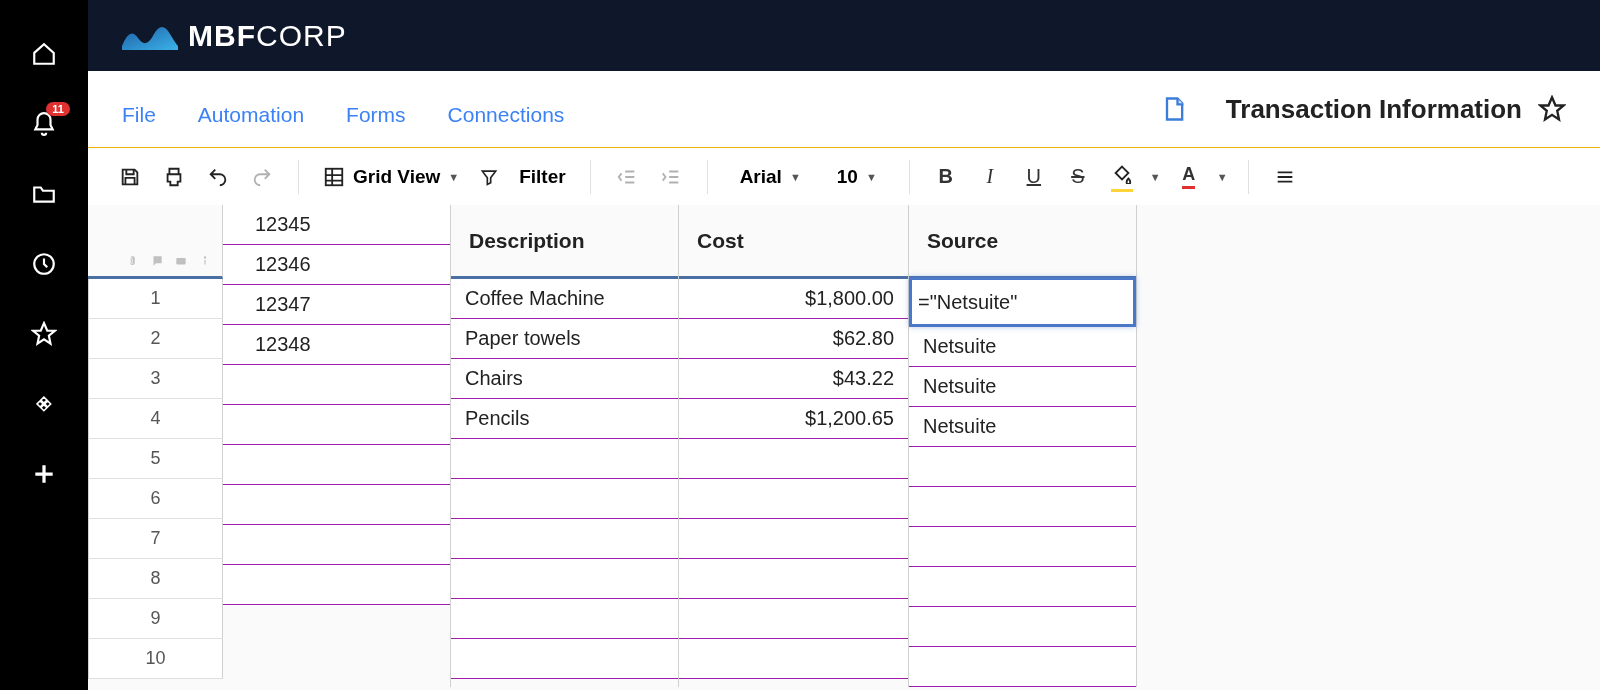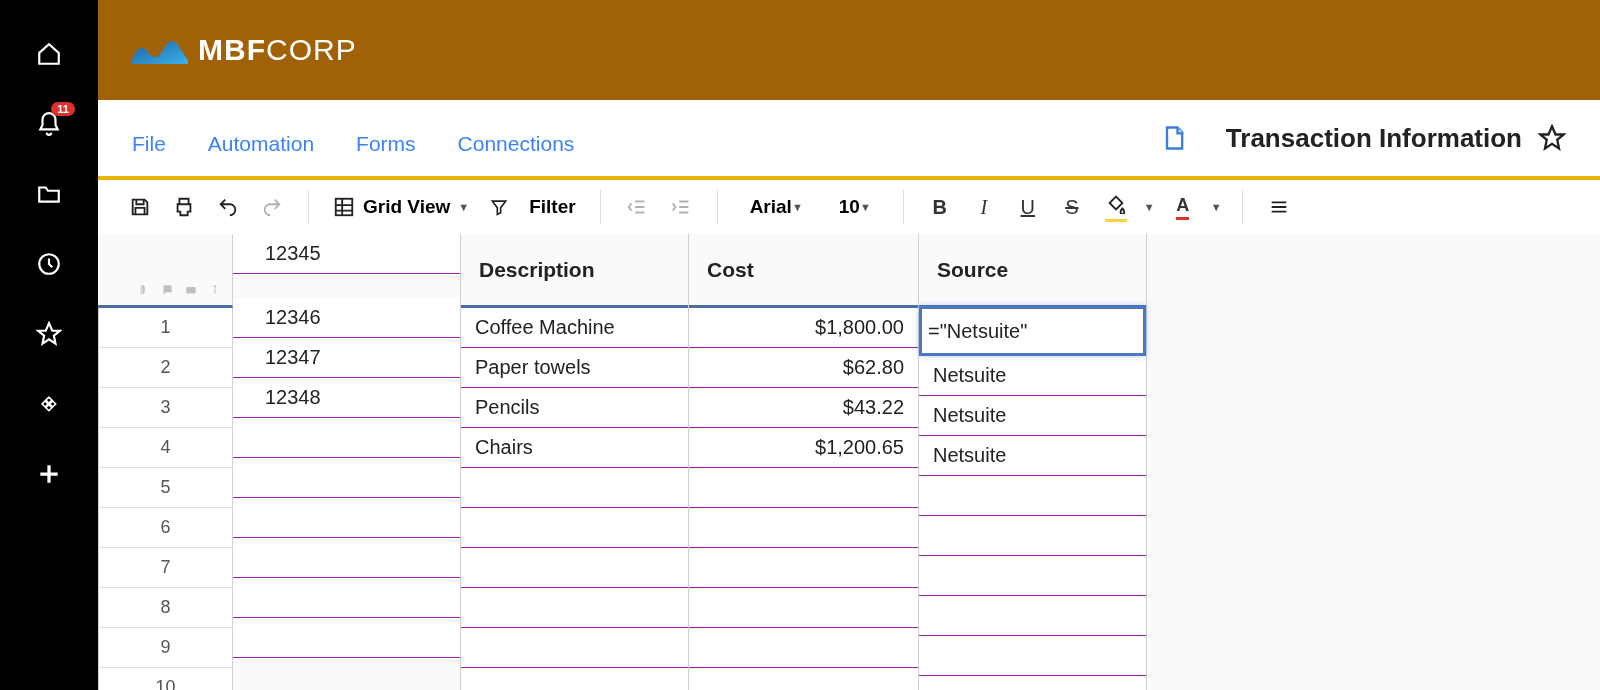--- a/index.html
+++ b/index.html
@@ -1,40 +1,40 @@
 <!DOCTYPE html>
 <html><head>
 <meta charset="utf-8">
 <style>
 * { box-sizing: border-box; margin: 0; padding: 0; }
 body { font-family: -apple-system, BlinkMacSystemFont, "Segoe UI", Arial, sans-serif; overflow: hidden; }
 .app { display: flex; height: 100vh; width: 100vw; }
-.left-rail { width: 98px; background: #000; display: flex; flex-direction: column; align-items: center; padding-top: 40px; gap: 42px; }
+.left-rail { width: 88px; background: #000; display: flex; flex-direction: column; align-items: center; padding-top: 40px; gap: 42px; }
 .left-rail .rail-item { width: 28px; height: 28px; display: flex; align-items: center; justify-content: center; color: #fff; cursor: pointer; position: relative; }
 .rail-item svg { width: 26px; height: 26px; }
 .badge { position: absolute; top: -8px; right: -12px; background: #e03131; color: #fff; font-size: 11px; font-weight: 700; border-radius: 10px; padding: 1px 6px; }
 .main { flex: 1; display: flex; flex-direction: column; min-width: 0; }
-.brand-bar { height: 100px; background: #a16207; display: flex; align-items: center; padding-left: 32px; }
+.brand-bar { height: 71px; background: #0f172a; display: flex; align-items: center; padding-left: 32px; }
 .brand-logo { display: flex; align-items: center; gap: 8px; }
 .brand-text { font-size: 30px; font-weight: 300; color: #fff; letter-spacing: 1px; }
 .brand-text b { font-weight: 800; }
 .menus { height: 76px; background: #fff; display: flex; align-items: center; padding: 0 34px; justify-content: space-between; }
 .menu-left { display: flex; gap: 42px; }
 .menu-item { font-size: 21px; color: #3b82f6; cursor: pointer; margin-top: 12px; }
 .sheet-title-area { display: flex; align-items: center; gap: 16px; }
 .sheet-title { font-size: 26px; font-weight: 700; color: #222; margin-left: 22px; }
 .file-icon-box { width: 28px; height: 28px; }
 .star-icon-box { width: 28px; height: 28px; }
-.toolbar { height: 58px; background: #fff; border-top: 4px solid #eab308; display: flex; align-items: center; padding: 0 22px; gap: 4px; }
+.toolbar { height: 58px; background: #fff; border-top: 1px solid #eab308; display: flex; align-items: center; padding: 0 22px; gap: 4px; }
 .tool-btn { width: 40px; height: 40px; display: flex; align-items: center; justify-content: center; cursor: pointer; color: #333; border-radius: 4px; }
 .tool-btn svg { width: 22px; height: 22px; }
 .tool-sep { width: 1px; height: 34px; background: #e0e0e0; margin: 0 12px; }
 .view-select { display: flex; align-items: center; gap: 8px; font-size: 19px; font-weight: 600; cursor: pointer; padding: 0 8px; }
 .filter-btn { display: flex; align-items: center; gap: 20px; font-size: 19px; font-weight: 600; cursor: pointer; padding: 0 8px; }
-.font-select { display: flex; align-items: center; font-size: 19px; font-weight: 600; cursor: pointer; padding: 0 16px; }
+.font-select { display: flex; align-items: center; gap: 8px; font-size: 19px; font-weight: 600; cursor: pointer; padding: 0 16px; }
 .grid-area { flex: 1; background: #fafafa; overflow: hidden; position: relative; }
 .sheet { display: flex; }
 .rownum-col { width: 135px; }
 .rowhdr-top { height: 74px; border-bottom: 3px solid #4a6fa5; border-right: 1px solid #d0d0d0; background: #fafafa; display: flex; align-items: flex-end; justify-content: flex-end; padding: 8px 10px; gap: 10px; }
 .rowhdr-top svg { width: 14px; height: 14px; opacity: 0.5; }
 .rownum { height: 40px; border-bottom: 1px solid #e0e0e0; border-right: 1px solid #d0d0d0; border-left: 1px solid #d0d0d0; display: flex; align-items: center; justify-content: center; font-size: 18px; color: #555; background: #fff; }
 .data-cols { display: flex; }
 .col { border-right: 1px solid #d0d0d0; }
 .col-hdr { height: 74px; border-bottom: 3px solid #4a6fa5; background: #fafafa; display: flex; align-items: center; padding: 0 18px; font-size: 21px; font-weight: 700; color: #222; }
 .cell { height: 40px; border-bottom: 1px solid #a21caf; display: flex; align-items: center; padding: 0 14px; font-size: 20px; color: #222; background: #fff; }
@@ -249,38 +249,38 @@
               <div class="rownum">7</div>
               <div class="rownum">8</div>
               <div class="rownum">9</div>
               <div class="rownum">10</div>
             </div>
         </div>
         <div class="data-cols">
           <div class="col col-tx">
             <div id="col0">
                 <div class="cell" style="padding-left: 32px;">12345</div>
-                <div class="cell" style="padding-left: 32px; margin-top: 24px;">12346</div>
+                <div class="cell" style="padding-left: 32px;">12346</div>
                 <div class="cell" style="padding-left: 32px;">12347</div>
                 <div class="cell" style="padding-left: 32px;">12348</div>
                 <div class="cell" style="padding-left: 32px;"></div>
                 <div class="cell" style="padding-left: 32px;"></div>
                 <div class="cell" style="padding-left: 32px;"></div>
                 <div class="cell" style="padding-left: 32px;"></div>
                 <div class="cell" style="padding-left: 32px;"></div>
                 <div class="cell" style="padding-left: 32px;"></div>
               </div>
           </div>
           <div class="col col-desc">
             <div class="col-hdr">Description</div>
             <div id="col1">
                 <div class="cell">Coffee Machine</div>
                 <div class="cell">Paper towels</div>
+                <div class="cell">Chairs</div>
                 <div class="cell">Pencils</div>
-                <div class="cell">Chairs</div>
                 <div class="cell"></div>
                 <div class="cell"></div>
                 <div class="cell"></div>
                 <div class="cell"></div>
                 <div class="cell"></div>
                 <div class="cell"></div>
               </div>
           </div>
           <div class="col col-cost">
             <div class="col-hdr">Cost</div>

